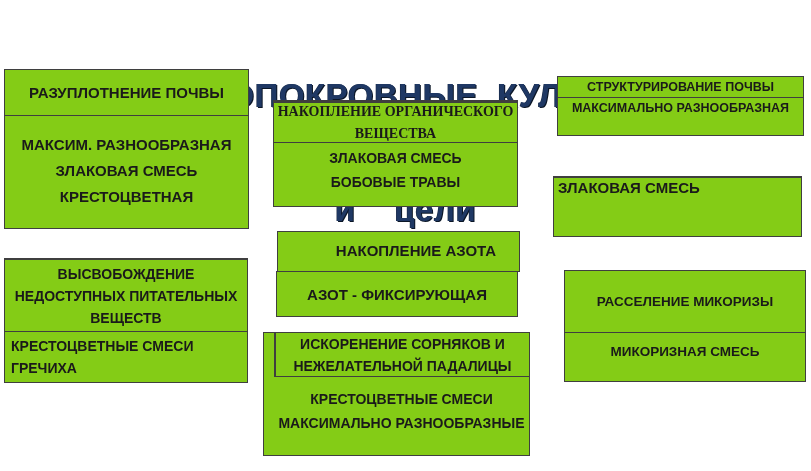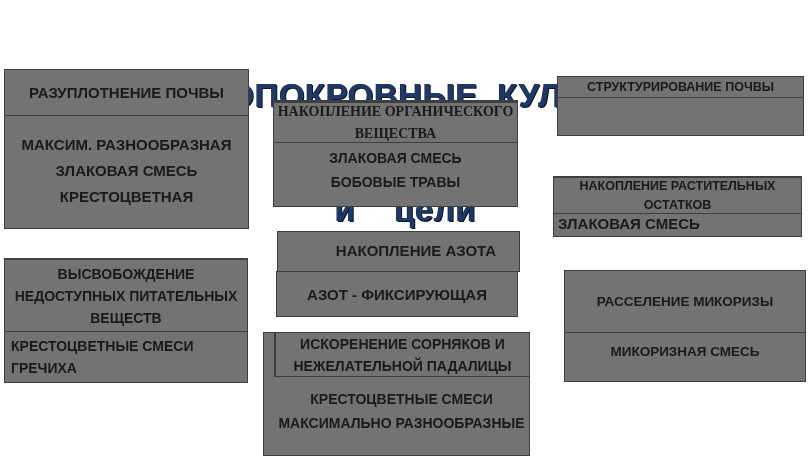--- a/index.html
+++ b/index.html
@@ -6,21 +6,21 @@
   .stage{
     position:relative;width:811px;height:471px;background:#ffffff;
     font-family:"Liberation Sans",sans-serif;color:#1a1a1a;overflow:hidden;
   }
   .title{
     position:absolute;left:0;top:1px;width:100%;text-align:center;
     font-weight:bold;font-size:33px;line-height:38px;color:#1f3864;
     text-shadow:1px 1px 0 #0b1626, -0.5px -0.5px 0 #16253f;
     white-space:pre;letter-spacing:0.5px;
   }
-  .gbox{position:absolute;border:1.5px solid #3f3f3f;box-sizing:border-box;background:#737373;}
+  .gbox{position:absolute;border:1.5px solid #3f3f3f;box-sizing:border-box;background:#84cc16;}
   .sec{
     display:flex;flex-direction:column;align-items:center;justify-content:center;
     box-sizing:border-box;text-align:center;font-weight:bold;white-space:pre-line;
     width:100%;
   }
   .hdr{border-bottom:1.5px solid #3f3f3f;}
   .fs15{font-size:15px;line-height:25px;}
   .fs14{font-size:14px;line-height:22px;}
   .fs13{font-size:13.5px;line-height:21px;}
   .fs12{font-size:12.5px;line-height:19px;}
@@ -71,25 +71,24 @@
 
   <div class="gbox" style="left:263px;top:332px;width:267px;height:124px;padding-left:10px;">
     <div class="sec hdr fs14 l-thick" style="height:44px;">ИСКОРЕНЕНИЕ СОРНЯКОВ И
 НЕЖЕЛАТЕЛЬНОЙ ПАДАЛИЦЫ</div>
     <div class="sec fs14 top-align" style="height:77px;padding-top:10px;line-height:24px;">КРЕСТОЦВЕТНЫЕ СМЕСИ
 МАКСИМАЛЬНО РАЗНООБРАЗНЫЕ</div>
   </div>
 
   <div class="gbox" style="left:557px;top:76px;width:247px;height:60px;">
     <div class="sec hdr fs12" style="height:21px;">СТРУКТУРИРОВАНИЕ ПОЧВЫ</div>
+    <div class="sec fs12 top-align" style="height:36px;padding-top:1px;">МАКСИМАЛЬНО РАЗНООБРАЗНАЯ</div>
   </div>
 
   <div class="gbox t-med" style="left:553px;top:176px;width:249px;height:61px;">
-    <div class="sec hdr fs12" style="height:36px;">НАКОПЛЕНИЕ РАСТИТЕЛЬНЫХ
-ОСТАТКОВ</div>
     <div class="sec fs15 left-align top-align" style="height:21px;padding-left:4px;line-height:20px;">ЗЛАКОВАЯ СМЕСЬ</div>
   </div>
 
   <div class="gbox" style="left:564px;top:270px;width:242px;height:112px;">
     <div class="sec hdr fs13" style="height:62px;">РАССЕЛЕНИЕ МИКОРИЗЫ</div>
     <div class="sec fs13 top-align" style="height:46px;padding-top:8px;">МИКОРИЗНАЯ СМЕСЬ</div>
   </div>
 
 </div>
 

